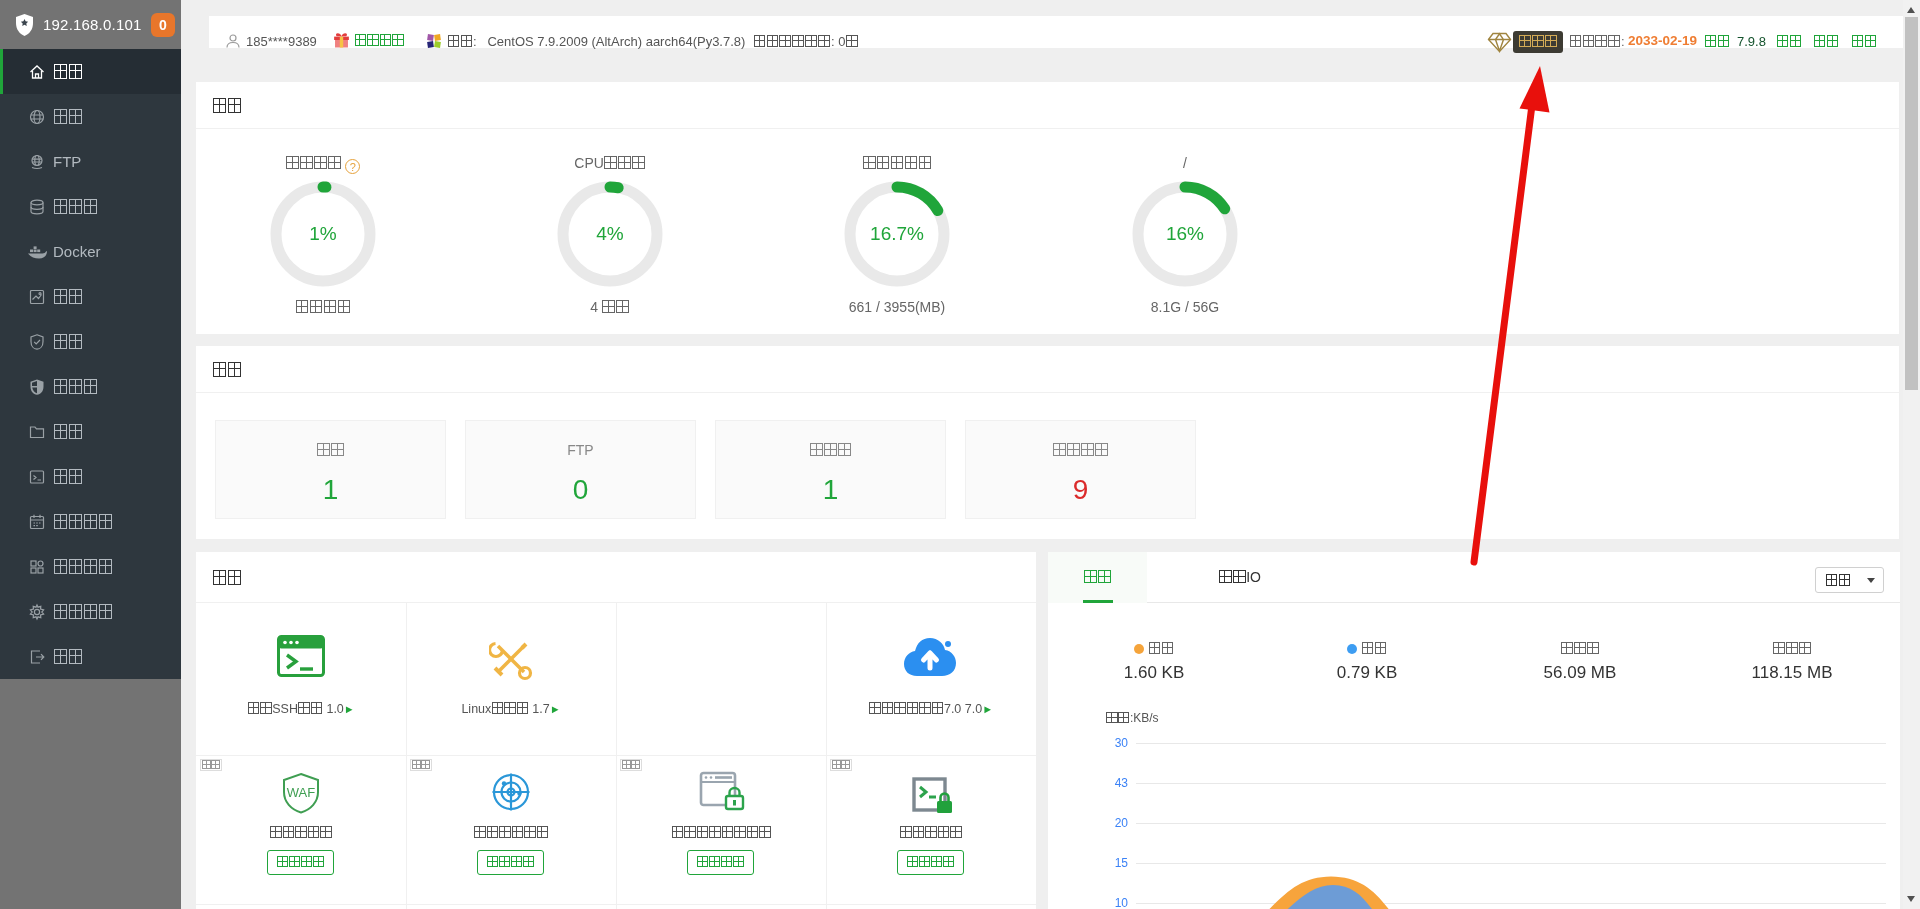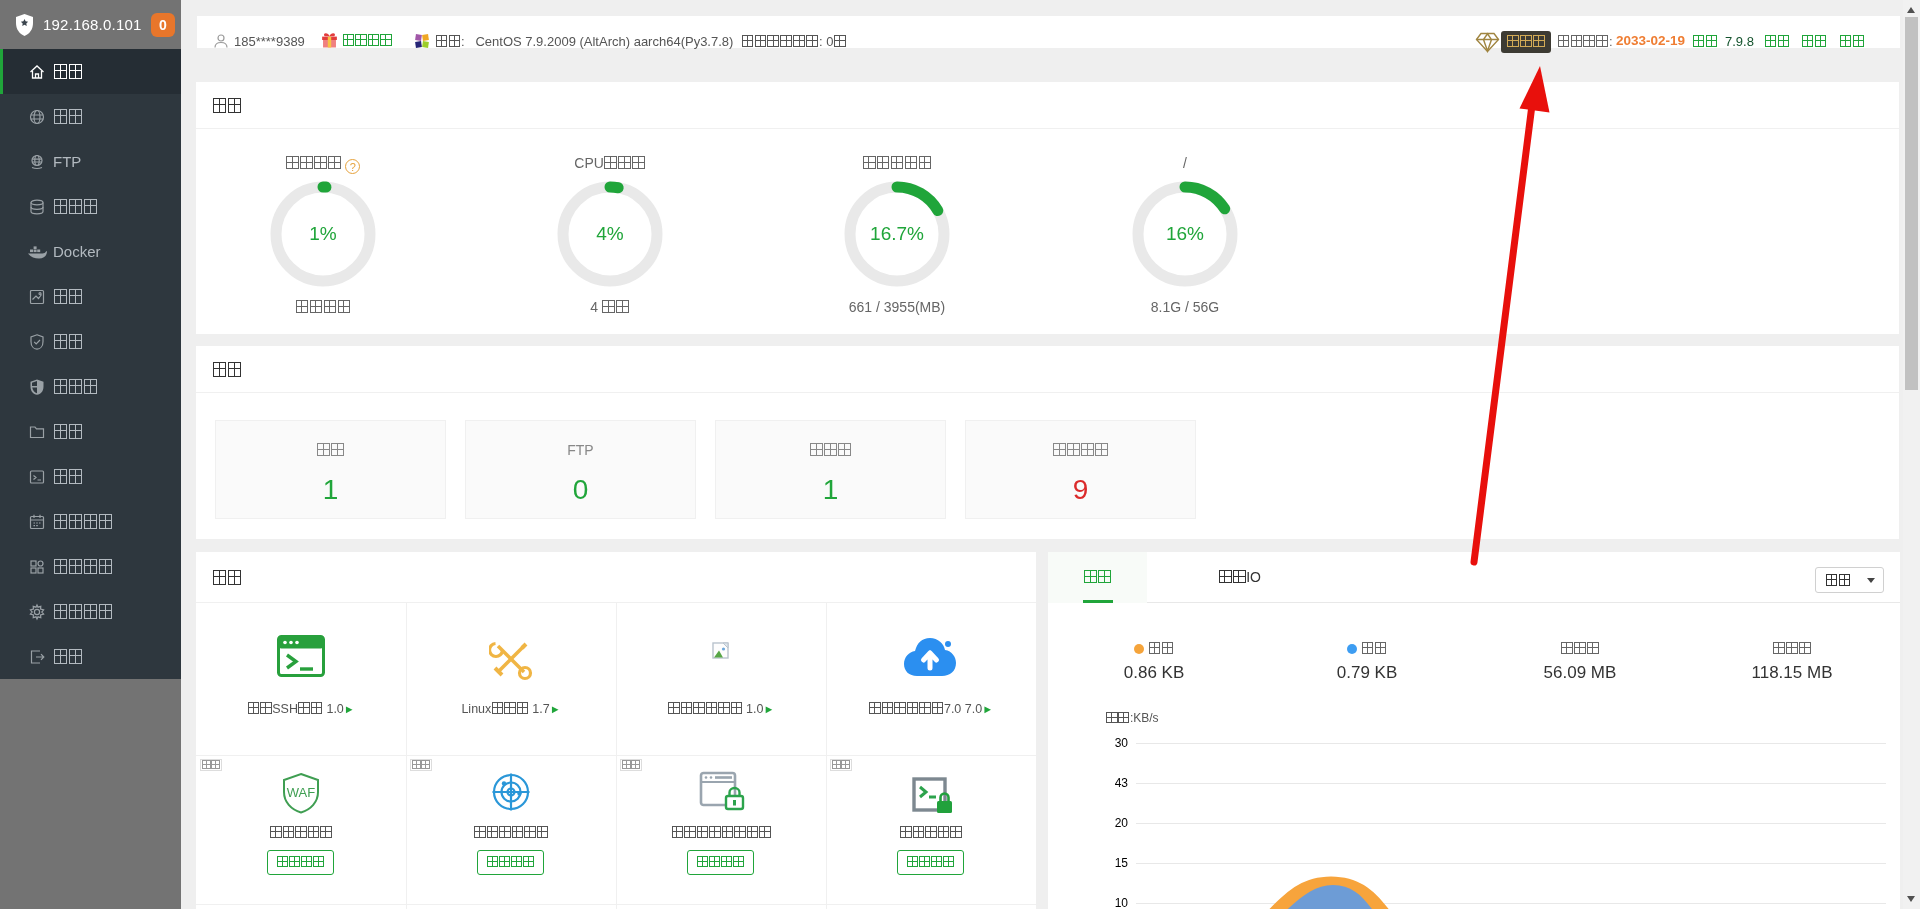--- a/index.html
+++ b/index.html
@@ -38,21 +38,21 @@
 
 .scell{position:absolute;width:210px;text-align:center}
 .scell .lbl{font-size:12.5px;color:#555}
 .btn{display:inline-block;width:67px;height:25px;line-height:23px;border:1px solid #20a53a;border-radius:3px;color:#20a53a;font-size:12px;background:#fff}
 .tag{position:absolute;left:4px;top:4px;border:1px solid #ddd;color:#999;font-size:9px;line-height:10px;padding:0 1px}
 .stat{position:absolute;width:160px;text-align:center}
 .stat .sl{font-size:13px;color:#666}
 .stat .sv{font-size:17px;color:#333;margin-top:7px}
 .dot{display:inline-block;width:10px;height:10px;border-radius:50%;vertical-align:-1px;margin-right:4px}
 .gl{position:absolute;left:88px;width:750px;height:1px;background:#e8e8e8}
-.glb{position:absolute;width:30px;text-align:right;font-size:12px;color:#000000}
+.glb{position:absolute;width:30px;text-align:right;font-size:12px;color:#3b82f6}
 
 #sb{position:absolute;right:0;top:0;width:17px;height:909px;background:#f1f1f1}
 #sb .th{position:absolute;left:2px;top:17px;width:13px;height:373px;background:#c1c1c1}
 #sb .a{position:absolute;left:4px;width:0;height:0;border-left:4.5px solid transparent;border-right:4.5px solid transparent}
 </style></head>
 <body>
 
 <div id="side">
  <div id="logo">
   <svg width="17" height="22" viewBox="0 0 17 22">
@@ -167,21 +167,21 @@
   <div class="it">
         <svg width="18" height="18" viewBox="0 0 18 18" fill="none" stroke="#9aa1a6" stroke-width="1.2">
           <path d="M12 3 H3.5 V15 H12"></path>
           <path d="M8 9 H15.5 M13 6.2 L15.8 9 L13 11.8"></path>
         </svg>
         <span class="t"><i class="z"></i><i class="z"></i></span>
       </div>
  </div>
 </div>
 
-<div class="card" id="topbar" style="left:197px;top:16px;width:1703px;height:32px">
+<div class="card" id="topbar" style="left:209px;top:16px;width:1703px;height:32px">
  <svg class="abs" style="left:16px;top:17px" width="16" height="16" viewBox="0 0 16 16" fill="none" stroke="#9b9b9b" stroke-width="1.2">
       <circle cx="8" cy="5" r="3"></circle>
       <path d="M2 14.5 C2 10.8 5 9.5 8 9.5 C11 9.5 14 10.8 14 14.5"></path>
     </svg>
  <span class="abs" style="left:37px;top:18px">185****9389</span>
  <svg class="abs" style="left:124px;top:16px" width="17" height="16" viewBox="0 0 15 14">
       <rect x="1" y="4" width="13" height="3" fill="#e23d3d"></rect>
       <rect x="1.8" y="7" width="11.4" height="6.6" fill="#f08080"></rect>
       <rect x="6" y="4" width="3" height="9.6" fill="#f6c344"></rect>
       <path d="M4 3.8 C2.5 3.8 2 1 4 1 C6 1 7.3 2.5 7.5 3.8 Z M11 3.8 C12.5 3.8 13 1 11 1 C9 1 7.7 2.5 7.5 3.8 Z" fill="#e23d3d"></path>
@@ -300,29 +300,20 @@
  <div class="scell" style="left:210px;top:51px;height:152px">
   <svg class="abs" style="left:83px;top:34px" width="44" height="44" viewBox="0 0 44 44" fill="none" stroke="#f0b544" stroke-width="3">
         <path d="M9 9 L35 35" stroke-width="3.6"></path>
         <path d="M35 9 L9 35" stroke-width="3.6"></path>
         <path d="M9.5 9.5 m-3 -3 a6.5 6.5 0 1 0 7 7" stroke-width="3.2"></path>
         <circle cx="36" cy="36" r="5.5" stroke-width="3.2"></circle>
         <path d="M33 11 l4 -4 M6 31 l7 7" stroke-width="4" stroke="#f0b544"></path>
       </svg>
   <div class="lbl abs" style="left:0;top:99px;width:210px">Linux<i class="z"></i><i class="z"></i><i class="z"></i> 1.7<span class="green" style="font-size:11px">►</span></div>
  </div>
- <div class="scell" style="left:420px;top:51px;height:152px">
-  <svg class="abs" style="left:96px;top:39px" width="18" height="18" viewBox="0 0 18 18">
-        <rect x="1" y="1" width="15" height="15" fill="#fdfdfd" stroke="#b9c3cd" stroke-width="1.4"></rect>
-        <path d="M16 1 L16 6 L11 1 Z" fill="#dfe6ec" stroke="#b9c3cd"></path>
-        <path d="M2 15.5 L7 8.5 L11 15.5 Z" fill="#57a646"></path>
-        <circle cx="11.5" cy="7" r="1.6" fill="#6fa8dc"></circle>
-      </svg>
-  <div class="lbl abs" style="left:0;top:99px;width:210px"><i class="z"></i><i class="z"></i><i class="z"></i><i class="z"></i><i class="z"></i><i class="z"></i> 1.0<span class="green" style="font-size:11px">►</span></div>
- </div>
  <div class="scell" style="left:630px;top:51px;height:152px">
   <svg class="abs" style="left:76px;top:33px" width="56" height="46" viewBox="0 0 56 46">
         <path d="M28 2 C36 2 42 8 43 14 C50 15 54 21 54 27 C54 35 48 40 40 40 H15 C7 40 2 35 2 28 C2 21 7 16 13 15 C15 7 20 2 28 2 Z" fill="#2b8ff0"></path>
         <circle cx="46" cy="8" r="3" fill="#2b8ff0"></circle>
         <path d="M28 32 V19 M28 17 L21.5 24 M28 17 L34.5 24" stroke="#fff" stroke-width="5" stroke-linecap="round" fill="none"></path>
       </svg>
   <div class="lbl abs" style="left:0;top:99px;width:210px"><i class="z"></i><i class="z"></i><i class="z"></i><i class="z"></i><i class="z"></i><i class="z"></i>7.0 7.0<span class="green" style="font-size:11px">►</span></div>
  </div>
 
  <div class="scell" style="left:0;top:203px;height:149px">
@@ -380,21 +371,21 @@
  <div class="abs" style="left:0;top:0;width:852px;height:51px;border-bottom:1px solid #e8e8e8"></div>
  <div class="abs" style="left:0;top:0;width:99px;height:51px;background:#f8fbf8;text-align:center;line-height:51px;color:#20a53a;font-size:14px"><i class="z"></i><i class="z"></i></div>
  <div class="abs" style="left:35px;top:48px;width:30px;height:3px;background:#20a53a"></div>
  <div class="abs" style="left:99px;top:0;width:114px;height:51px;text-align:right;line-height:51px;color:#333;font-size:14px"><i class="z"></i><i class="z"></i>IO</div>
  <div class="abs" style="left:767px;top:15px;width:69px;height:26px;border:1px solid #d0d0d0;border-radius:3px;background:#fff">
   <span class="abs" style="left:9px;top:5px;color:#333"><i class="z"></i><i class="z"></i></span>
   <span class="abs" style="right:8px;top:10px;width:0;height:0;border-left:4px solid transparent;border-right:4px solid transparent;border-top:5px solid #444"></span>
  </div>
  <div class="stat" style="left:26px;top:89px">
       <div class="sl"><span class="dot" style="background:#f5a43b"></span><i class="z"></i><i class="z"></i></div>
-      <div class="sv">0.86 KB</div>
+      <div class="sv">1.60 KB</div>
     </div>
  <div class="stat" style="left:239px;top:89px">
       <div class="sl"><span class="dot" style="background:#3d9df2"></span><i class="z"></i><i class="z"></i></div>
       <div class="sv">0.79 KB</div>
     </div>
  <div class="stat" style="left:452px;top:89px">
       <div class="sl"><i class="z"></i><i class="z"></i><i class="z"></i></div>
       <div class="sv">56.09 MB</div>
     </div>
  <div class="stat" style="left:664px;top:89px">

